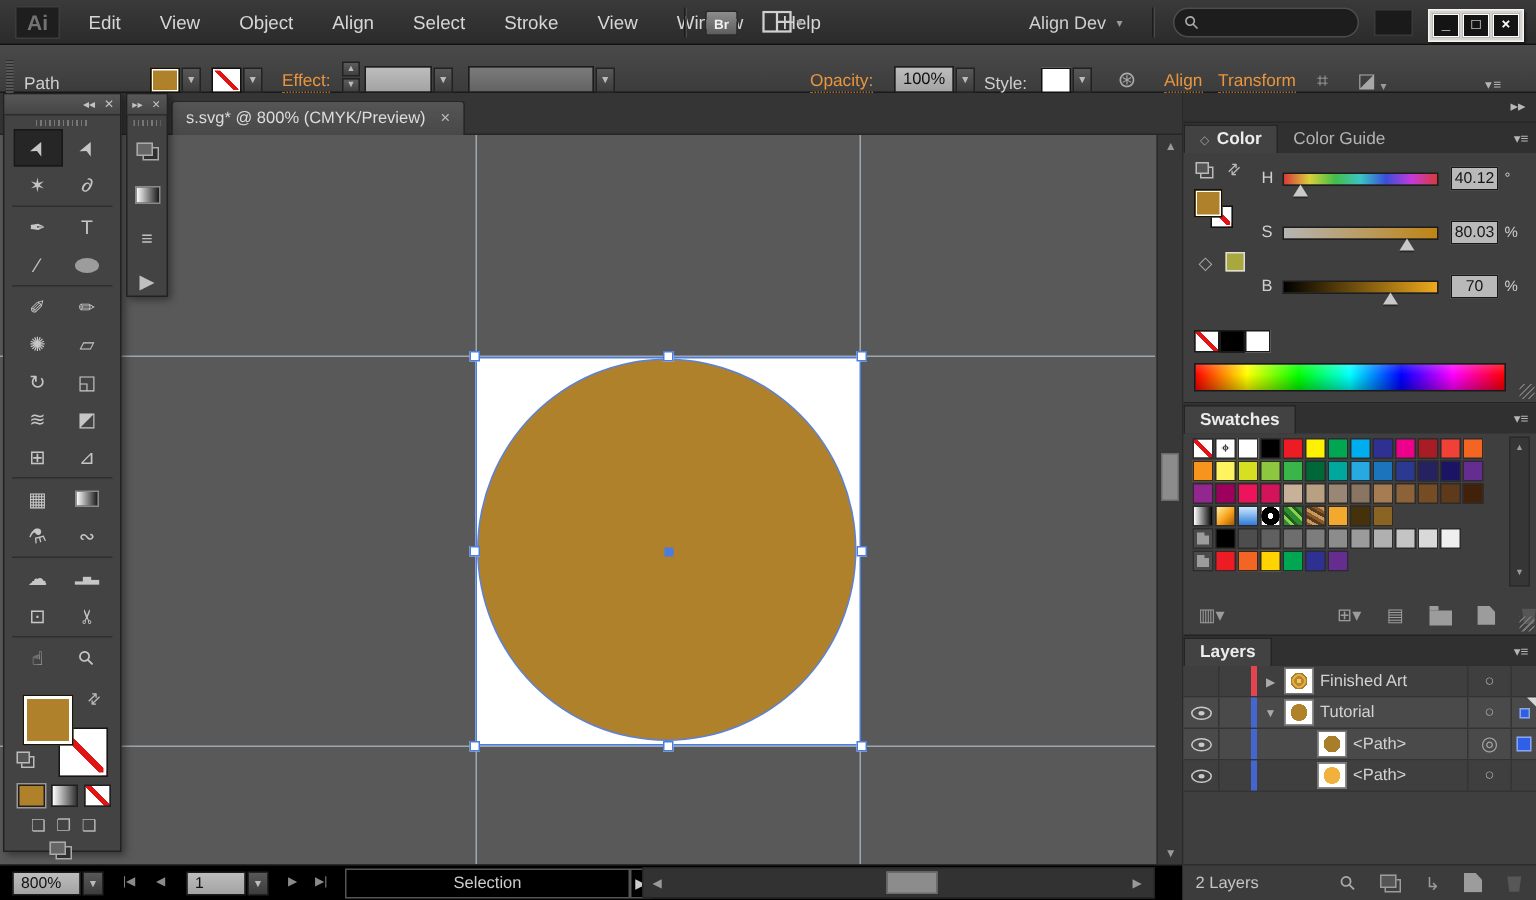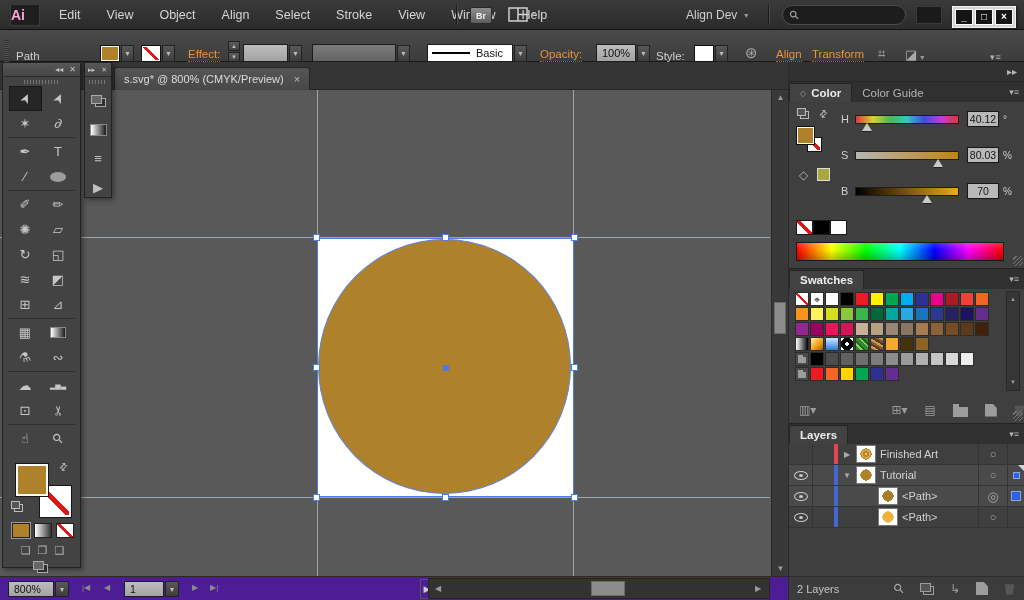--- a/index.html
+++ b/index.html
@@ -1,20 +1,20 @@
 <!DOCTYPE html>
 <html style="--gold: #af812a; --selblue: #4a7de2;"><head>
 <meta charset="utf-8">
 <style>
 *{margin:0;padding:0;box-sizing:border-box;font-family:"Liberation Sans","DejaVu Sans",sans-serif}
 html,body{width:1024px;height:600px;overflow:hidden}
 body{background:#3f3f3f;color:#cfcfcf;font-size:12px;position:relative}
 
 .titlebar{position:absolute;left:0;top:0;width:1024px;height:30px;background:linear-gradient(#3a3a3a,#2b2b2b);border-bottom:1px solid #111}
-.ailogo{position:absolute;left:10px;top:4px;width:30px;height:22px;background:#1e1e1e;border:1px solid #3c3c3c;color:#f9a8d4;font-weight:bold;font-size:14px;text-align:left;line-height:20px}
+.ailogo{position:absolute;left:10px;top:4px;width:30px;height:22px;background:#1e1e1e;border:1px solid #3c3c3c;color:#737373;font-weight:bold;font-size:14px;text-align:center;line-height:20px}
 .menubar{position:absolute;left:46px;top:0;height:30px;display:flex;align-items:center}
 .menu-item{padding:0 13px;color:#d6d6d6;font-size:12.5px;cursor:default}
 .tsep{position:absolute;top:5px;width:1px;height:20px;background:#1c1c1c;box-shadow:1px 0 0 #4a4a4a}
 .brbtn{position:absolute;left:470px;top:7px;width:22px;height:17px;background:linear-gradient(#8d8d8d,#5d5d5d);border:1px solid #2a2a2a;border-radius:2px;color:#f0f0f0;font-size:9px;font-weight:bold}
 .layout-wrap{position:absolute;left:508px;top:7px;display:flex;align-items:center;gap:3px}
 .workspace{position:absolute;left:686px;top:8px;display:flex;align-items:center;gap:7px;color:#cfcfcf;font-size:12px}
 .dn{color:#9a9a9a;font-size:8px}
 .search{position:absolute;left:782px;top:5px;width:124px;height:20px;background:#1d1d1d;border:1px solid #4d4d4d;border-radius:10px;display:flex;align-items:center;padding-left:7px}
 .mag{display:inline-block;color:#aaa;font-size:12px;transform:rotate(-45deg)}
 .wstub{position:absolute;left:916px;top:6px;width:26px;height:18px;background:#1a1a1a;border:1px solid #3a3a3a}
@@ -46,21 +46,21 @@
 .guide{position:absolute;background:#9ba7b0}
 .artboard{position:absolute;left:317px;top:148px;width:257px;height:259px;background:#fff}
 .circle{position:absolute;left:1px;top:1px;width:253px;height:255px;border-radius:50%;background:var(--gold);border:1px solid #5b82d8}
 .bbox{position:absolute;left:0;top:0;right:0;bottom:0;border:1px solid var(--selblue)}
 .hdl{position:absolute;width:7px;height:7px;background:#fff;border:1px solid var(--selblue)}
 .cdot{position:absolute;width:6px;height:6px;background:var(--selblue)}
 .vscroll{position:absolute;right:0;top:0;width:17px;height:486px;background:#383838;border-left:1px solid #2a2a2a}
 .sarrow{position:absolute;left:0;width:17px;height:15px;color:#9a9a9a;font-size:8px;text-align:center;line-height:15px}
 .sthumb{position:absolute;background:#8c8c8c;border:1px solid #6a6a6a}
 
-.bottombar{position:absolute;left:0;bottom:0;width:788px;height:24px;background:#4c1d95;border-top:1px solid #2a2a2a}
+.bottombar{position:absolute;left:0;bottom:0;width:788px;height:24px;background:#000000;border-top:1px solid #2a2a2a}
 .bfield{position:absolute;top:4px;height:16px;background:linear-gradient(#bdbdbd,#a3a3a3);border:1px solid #1c1c1c;color:#111;font-size:10.5px;display:flex;align-items:center;padding:0 5px}
 .bddb{position:absolute;top:4px;width:14px;height:16px;background:linear-gradient(#585858,#3d3d3d);border:1px solid #222;color:#bbb;font-size:7px;text-align:center;line-height:15px}
 .navb{position:absolute;top:6px;color:#8a8a8a;font-size:8px}
 .selfield{position:absolute;left:230px;top:2px;width:190px;height:20px;border:1px solid #555;color:#ccc;font-size:11px;display:flex;align-items:center;justify-content:center}
 .selarrow{position:absolute;left:420px;top:2px;width:14px;height:20px;border:1px solid #555;color:#ccc;font-size:9px;text-align:center;line-height:19px}
 .hscroll{position:absolute;left:428px;top:1px;width:342px;height:21px;background:#323232;border:1px solid #252525}
 
 .toolpanel{position:absolute;left:2px;top:0;width:79px;height:506px;background:#434343;border:1px solid #222;box-shadow:2px 2px 5px rgba(0,0,0,.4)}
 .phead{height:14px;background:linear-gradient(#575757,#454545);border-bottom:1px solid #2c2c2c;display:flex;justify-content:flex-end;align-items:center;gap:6px;padding:0 4px;color:#c3c3c3;font-size:8px}
 .dots{height:9px;display:flex;align-items:center;justify-content:center}
@@ -221,27 +221,20 @@
         </span>
       </div>
     <div class="cb" style="left:243px;gap:1px">
       <span class="grayfield" style="width:45px"></span>
       <span class="ddb">▼</span>
     </div>
     <div class="cb" style="left:312px;gap:1px">
       <span class="grayfield2" style="width:84px"></span>
       <span class="ddb">▼</span>
     </div>
-    <div class="cb" style="left:427px;gap:1px">
-      <span class="brushbox">
-          <span class="bline"></span>
-          <span>Basic</span>
-        </span>
-      <span class="ddb">▼</span>
-    </div>
     <div class="tsep" style="left:533px;top:36px"></div>
     <div class="cb" style="left:540px">
         <span class="olbl">Opacity:</span>
       </div>
     <div class="cb" style="left:596px;gap:1px">
       <span class="grayfield" style="width:40px">100%</span>
       <span class="ddb">▼</span>
     </div>
     <div class="cb" style="left:656px">
         <span class="lbl">Style:</span>
@@ -311,20 +304,21 @@
 
     <div class="bottombar">
       <span class="bfield" style="left:8px;width:46px">800%</span>
       <span class="bddb" style="left:55px">▼</span>
       <span class="navb" style="left:82px">|◀</span>
       <span class="navb" style="left:104px">◀</span>
       <span class="bfield" style="left:124px;width:40px">1</span>
       <span class="bddb" style="left:165px">▼</span>
       <span class="navb" style="left:192px">▶</span>
       <span class="navb" style="left:210px">▶|</span>
+      <span class="selfield">Selection</span>
       <span class="selarrow">▶</span>
       <div class="hscroll">
         <span class="sarrow" style="left:2px;top:2px;width:14px">◀</span>
         <div class="sthumb" style="left:162px;top:2px;width:34px;height:15px"></div>
         <span class="sarrow" style="left:322px;top:2px;width:14px">▶</span>
       </div>
     </div>
 
     <div class="toolpanel">
       <div class="phead">

